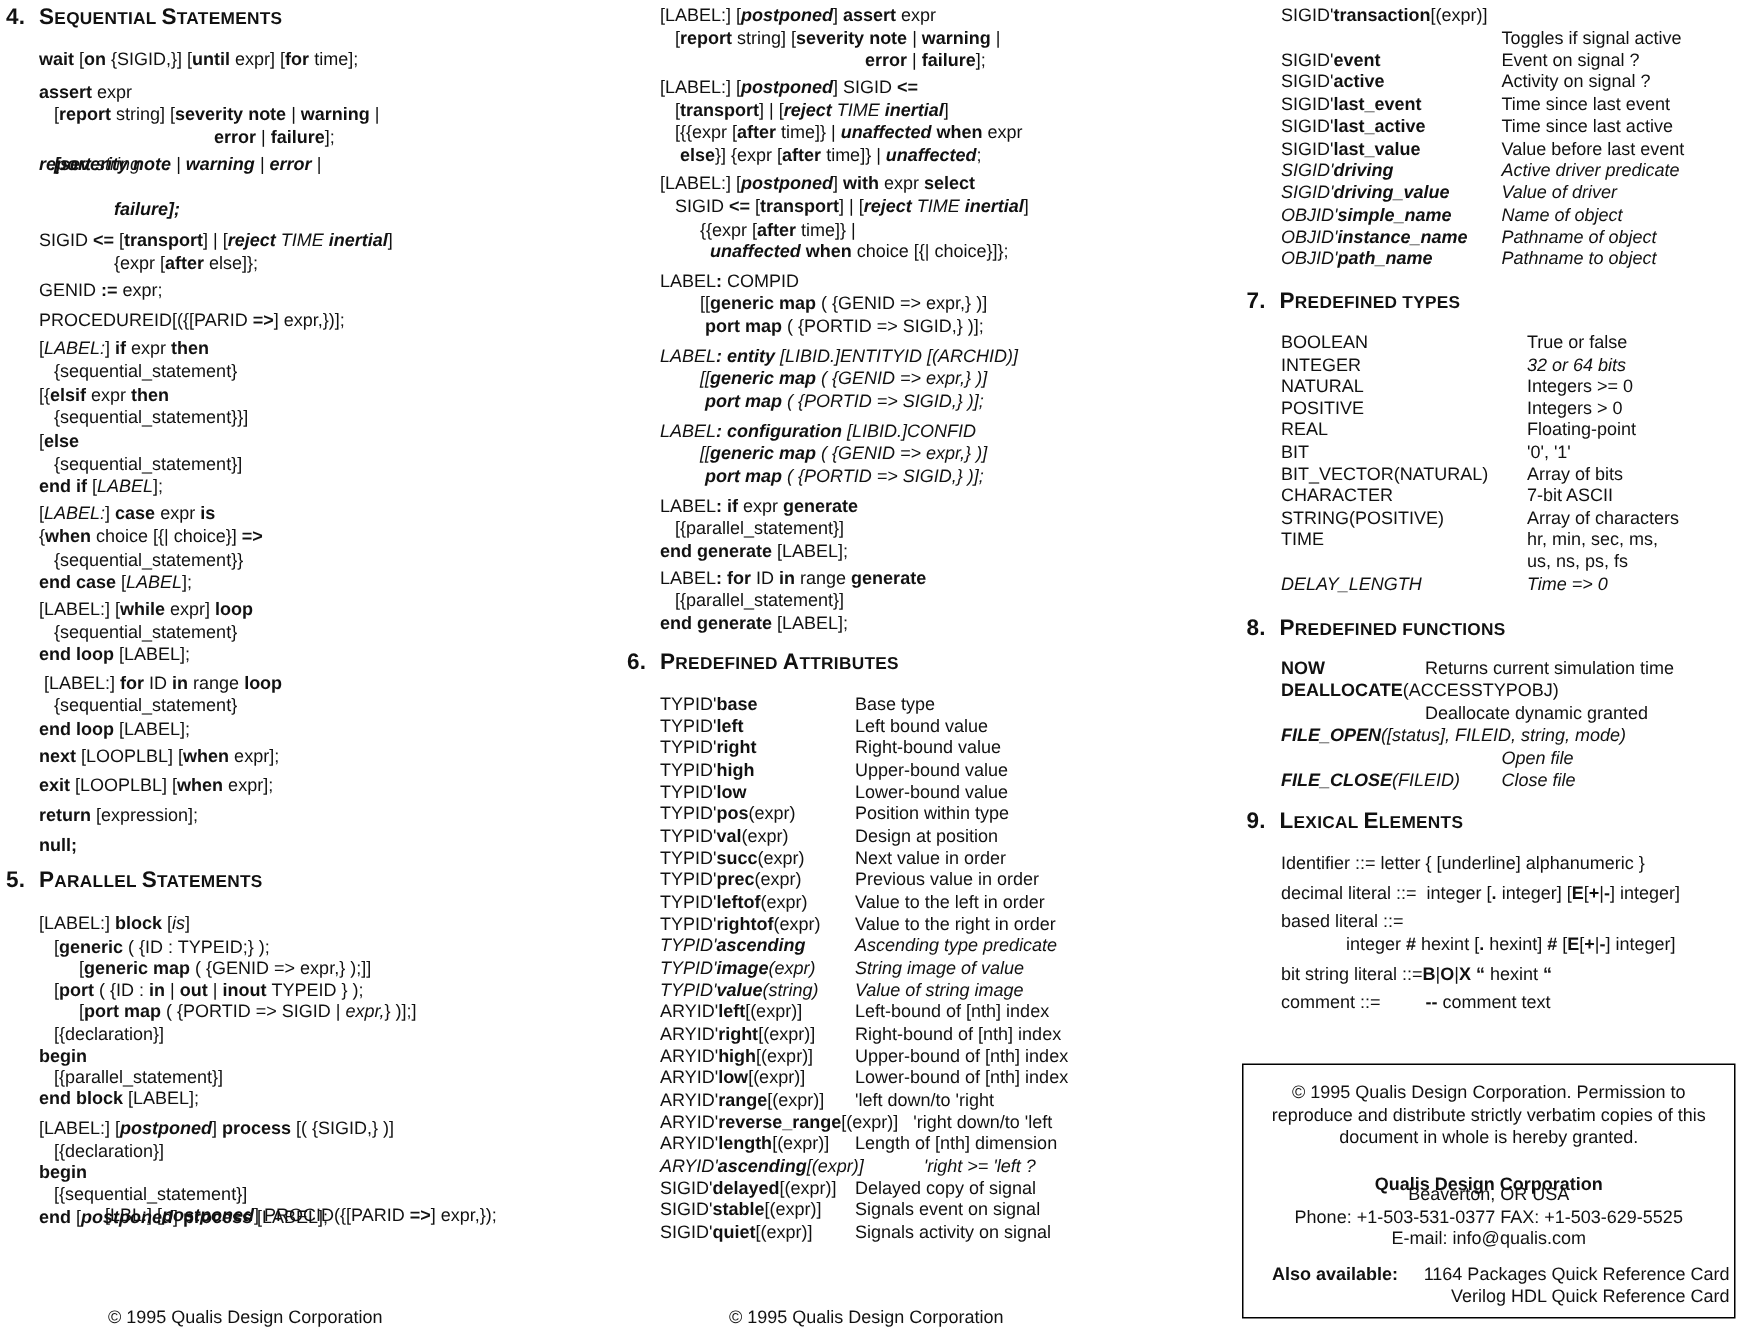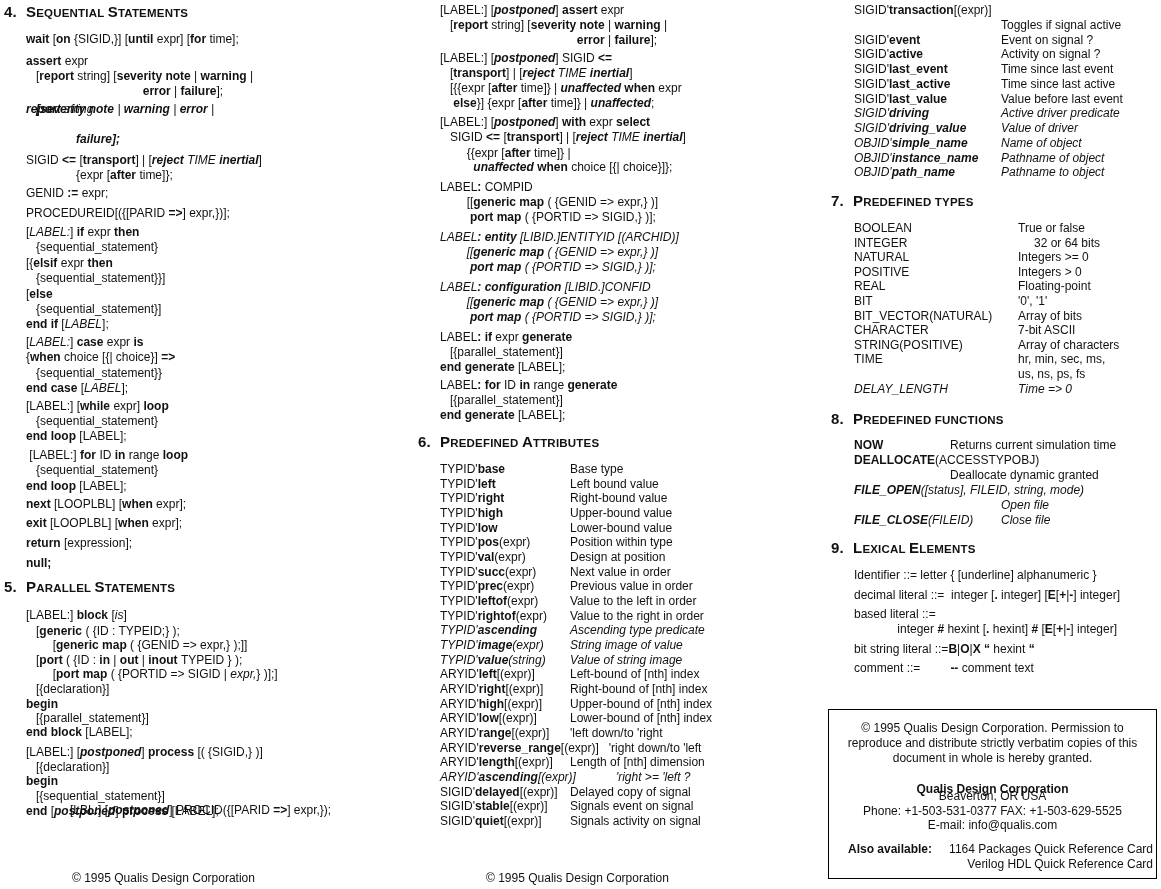--- a/index.html
+++ b/index.html
@@ -32,21 +32,21 @@
   <div class="sec-title" style="left:4px;top:3px;"><span class="num">4.</span><span class="big">S</span><span class="small">EQUENTIAL </span><span class="big">S</span><span class="small">TATEMENTS</span></div>
   <div>
       <div class="line" style="left: 26px; top: 32px;"><span class="b">wait </span><span>[</span><span class="b">on </span><span>{SIGID,}] [</span><span class="b">until </span><span>expr] [</span><span class="b">for </span><span>time];</span></div>
       <div class="line" style="left: 26px; top: 54px;"><span class="b">assert </span><span>expr</span></div>
       <div class="line" style="left: 26px; top: 69px;"><span>   [</span><span class="b">report </span><span>string] [</span><span class="b">severity note </span><span>| </span><span class="b">warning </span><span>|</span></div>
       <div class="line" style="left: 26px; top: 84px;"><span>                                   </span><span class="b">error </span><span>| </span><span class="b">failure</span><span>];</span></div>
       <div class="line" style="left: 26px; top: 102px;"><span class="bi">report </span><span class="i">string</span></div>
       <div class="line" style="left: 26px; top: 102px;"><span class="bi">   [severity note </span><span class="i">| </span><span class="bi">warning </span><span class="i">| </span><span class="bi">error </span><span class="i">|</span></div>
       <div class="line" style="left: 26px; top: 132px;"><span class="bi">               failure];</span></div>
       <div class="line" style="left: 26px; top: 153px;"><span>SIGID </span><span class="b">&lt;= </span><span>[</span><span class="b">transport</span><span>] | [</span><span class="bi">reject </span><span class="i">TIME </span><span class="bi">inertial</span><span>]</span></div>
-      <div class="line" style="left: 26px; top: 168px;"><span>               {expr [</span><span class="b">after </span><span>time]};</span></div>
+      <div class="line" style="left: 26px; top: 168px;"><span>               {expr [</span><span class="b">after </span><span>else]};</span></div>
       <div class="line" style="left: 26px; top: 186px;"><span>GENID </span><span class="b">:= </span><span>expr;</span></div>
       <div class="line" style="left: 26px; top: 206px;"><span>PROCEDUREID[({[PARID </span><span class="b">=&gt;</span><span>] expr,})];</span></div>
       <div class="line" style="left: 26px; top: 225px;"><span>[</span><span class="i">LABEL:</span><span>] </span><span class="b">if </span><span>expr </span><span class="b">then</span></div>
       <div class="line" style="left: 26px; top: 240px;"><span>   {sequential_statement}</span></div>
       <div class="line" style="left: 26px; top: 256px;"><span>[{</span><span class="b">elsif </span><span>expr </span><span class="b">then</span></div>
       <div class="line" style="left: 26px; top: 271px;"><span>   {sequential_statement}}]</span></div>
       <div class="line" style="left: 26px; top: 287px;"><span>[</span><span class="b">else</span></div>
       <div class="line" style="left: 26px; top: 302px;"><span>   {sequential_statement}]</span></div>
       <div class="line" style="left: 26px; top: 317px;"><span class="b">end if </span><span>[</span><span class="i">LABEL</span><span>];</span></div>
       <div class="line" style="left: 26px; top: 335px;"><span>[</span><span class="i">LABEL:</span><span>] </span><span class="b">case </span><span>expr </span><span class="b">is</span></div>
@@ -156,21 +156,21 @@
       <div class="row" style="left: 26px; top: 91.5px; width: 400px;"><span class="k"><span>SIGID'</span><span class="b">last_value</span></span><span class="v" style="left: 147px;"><span>Value before last event</span></span></div>
       <div class="row" style="left: 26px; top: 106.25px; width: 400px;"><span class="k"><span class="i">SIGID'</span><span class="bi">driving</span></span><span class="v" style="left: 147px;"><span class="i">Active driver predicate</span></span></div>
       <div class="row" style="left: 26px; top: 121px; width: 400px;"><span class="k"><span class="i">SIGID'</span><span class="bi">driving_value</span></span><span class="v" style="left: 147px;"><span class="i">Value of driver</span></span></div>
       <div class="row" style="left: 26px; top: 135.75px; width: 400px;"><span class="k"><span class="i">OBJID'</span><span class="bi">simple_name</span></span><span class="v" style="left: 147px;"><span class="i">Name of object</span></span></div>
       <div class="row" style="left: 26px; top: 150.5px; width: 400px;"><span class="k"><span class="i">OBJID'</span><span class="bi">instance_name</span></span><span class="v" style="left: 147px;"><span class="i">Pathname of object</span></span></div>
       <div class="row" style="left: 26px; top: 165.25px; width: 400px;"><span class="k"><span class="i">OBJID'</span><span class="bi">path_name</span></span><span class="v" style="left: 147px;"><span class="i">Pathname to object</span></span></div>
     </div>
   <div class="sec-title" style="left:3px;top:192px;"><span class="num">7.</span><span class="big">P</span><span class="small">REDEFINED TYPES</span></div>
   <div>
       <div class="row" style="left: 26px; top: 221px; width: 400px;"><span class="k"><span>BOOLEAN</span></span><span class="v" style="left: 164px;"><span>True or false</span></span></div>
-      <div class="row" style="left: 26px; top: 235.6px; width: 400px;"><span class="k"><span>INTEGER</span></span><span class="v" style="left: 180px;"><span>32 or 64 bits</span></span></div>
+      <div class="row" style="left: 26px; top: 235.6px; width: 400px;"><span class="k"><span>INTEGER</span></span><span class="v" style="left: 164px; font-style: italic;"><span>32 or 64 bits</span></span></div>
       <div class="row" style="left: 26px; top: 250.2px; width: 400px;"><span class="k"><span>NATURAL</span></span><span class="v" style="left: 164px;"><span>Integers &gt;= 0</span></span></div>
       <div class="row" style="left: 26px; top: 264.8px; width: 400px;"><span class="k"><span>POSITIVE</span></span><span class="v" style="left: 164px;"><span>Integers &gt; 0</span></span></div>
       <div class="row" style="left: 26px; top: 279.4px; width: 400px;"><span class="k"><span>REAL</span></span><span class="v" style="left: 164px;"><span>Floating-point</span></span></div>
       <div class="row" style="left: 26px; top: 294px; width: 400px;"><span class="k"><span>BIT</span></span><span class="v" style="left: 164px;"><span>'0', '1'</span></span></div>
       <div class="row" style="left: 26px; top: 308.6px; width: 400px;"><span class="k"><span>BIT_VECTOR(NATURAL)</span></span><span class="v" style="left: 164px;"><span>Array of bits</span></span></div>
       <div class="row" style="left: 26px; top: 323.2px; width: 400px;"><span class="k"><span>CHARACTER</span></span><span class="v" style="left: 164px;"><span>7-bit ASCII</span></span></div>
       <div class="row" style="left: 26px; top: 337.8px; width: 400px;"><span class="k"><span>STRING(POSITIVE)</span></span><span class="v" style="left: 164px;"><span>Array of characters</span></span></div>
       <div class="row" style="left: 26px; top: 352.4px; width: 400px;"><span class="k"><span>TIME</span></span><span class="v" style="left: 164px;"><span>hr, min, sec, ms,</span></span></div>
       <div class="row" style="left: 26px; top: 367px; width: 400px;"><span class="k"></span><span class="v" style="left: 164px;"><span>us, ns, ps, fs</span></span></div>
       <div class="row" style="left: 26px; top: 381.6px; width: 400px;"><span class="k"><span class="i">DELAY_LENGTH</span></span><span class="v" style="left: 164px;"><span class="i">Time =&gt; 0</span></span></div>

